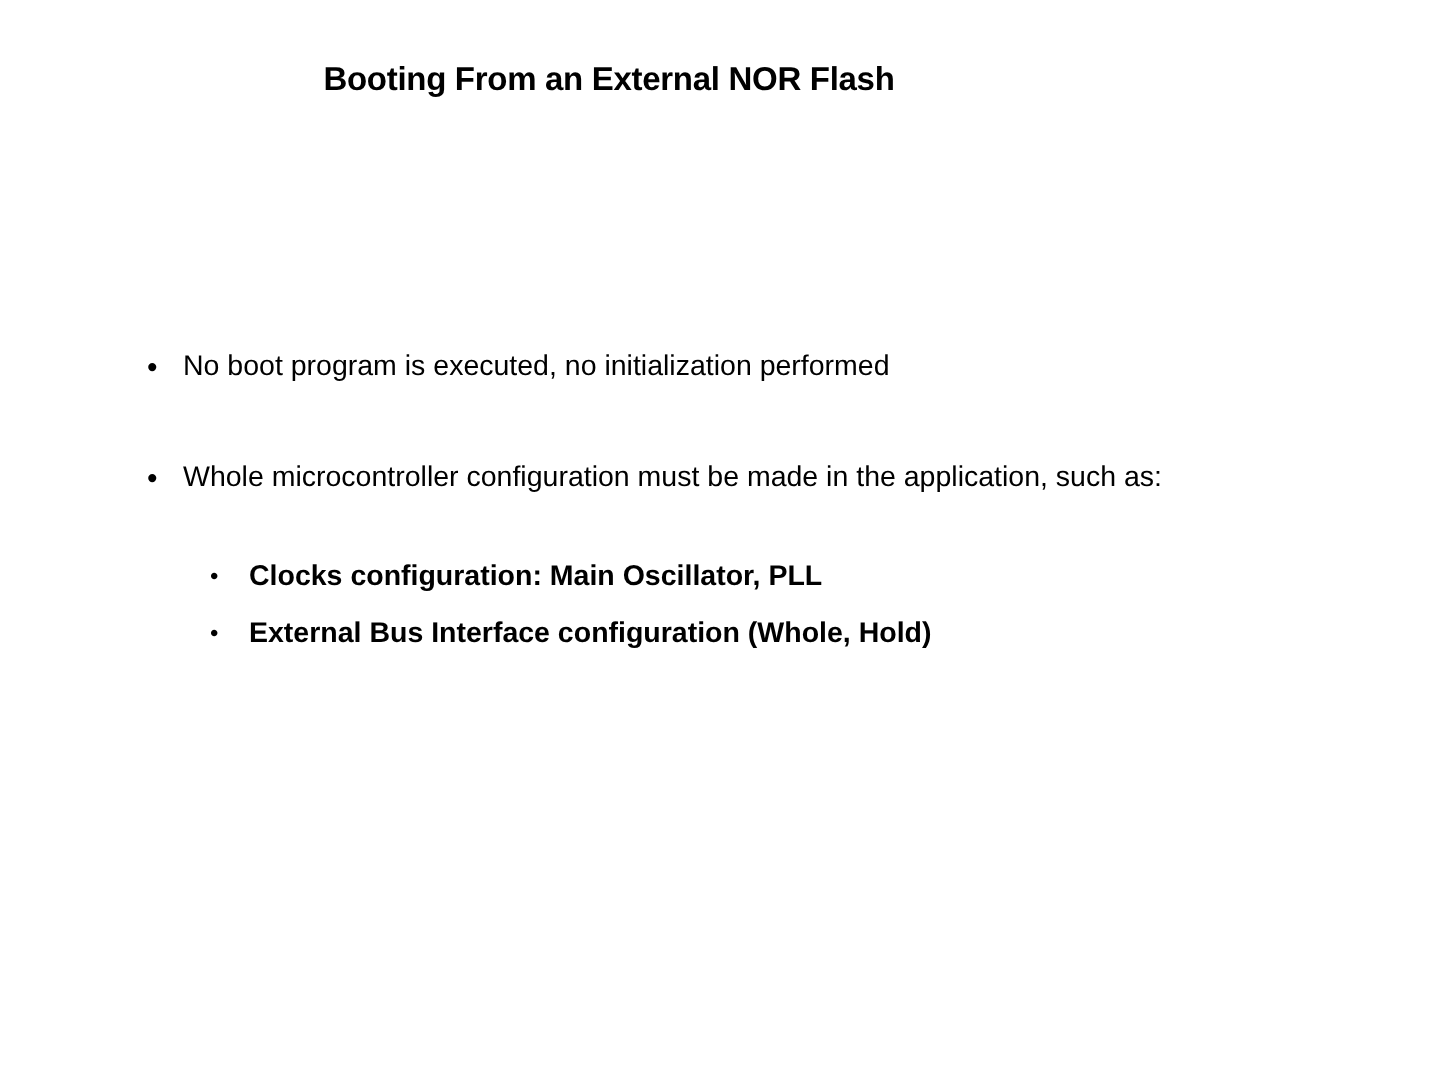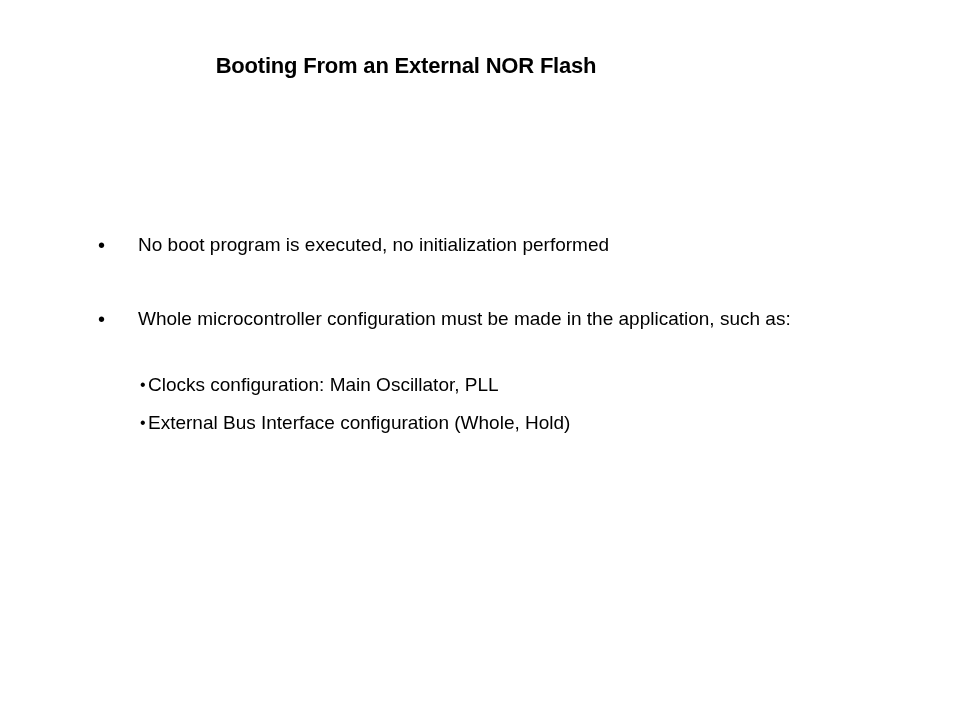--- a/index.html
+++ b/index.html
@@ -10,59 +10,60 @@
     body {
       width: 960px;
       height: 720px;
       position: relative;
       overflow: hidden;
       font-family: "Liberation Sans", sans-serif;
       color: #000000;
     }
     .slide-title {
       position: absolute;
-      top: 53px;
+      top: 40px;
       left: 0;
       width: 812px;
       text-align: center;
       font-size: 22px;
       font-weight: bold;
       letter-spacing: -0.2px;
     }
     .bullet {
       position: absolute;
       font-size: 19px;
       line-height: 26px;
     }
     .bullet .dot {
       position: absolute;
       left: 0;
       top: 0;
       font-size: 20px;
     }
     .bullet .text {
       display: block;
-      margin-left: 40px;
+      margin-left: 24px;
     }
     .b1 { top: 232px; left: 98px; width: 760px; }
     .b2 { top: 306px; left: 98px; width: 760px; }
     .sub {
       position: absolute;
       font-size: 19px;
       line-height: 26px;
     }
     .sub .dot {
       position: absolute;
       left: 0;
       top: 0;
       font-size: 16px;
     }
     .sub .text {
       display: block;
-      margin-left: 8px;
+      margin-left: 26px;
+      font-weight: bold;
     }
     .s1 { top: 372px; left: 140px; width: 700px; }
     .s2 { top: 410px; left: 140px; width: 700px; }
   </style>
 </head>
 <body>
 
 <div class="slide-title">Booting From an External NOR Flash</div>
 
 <div class="bullet b1">

